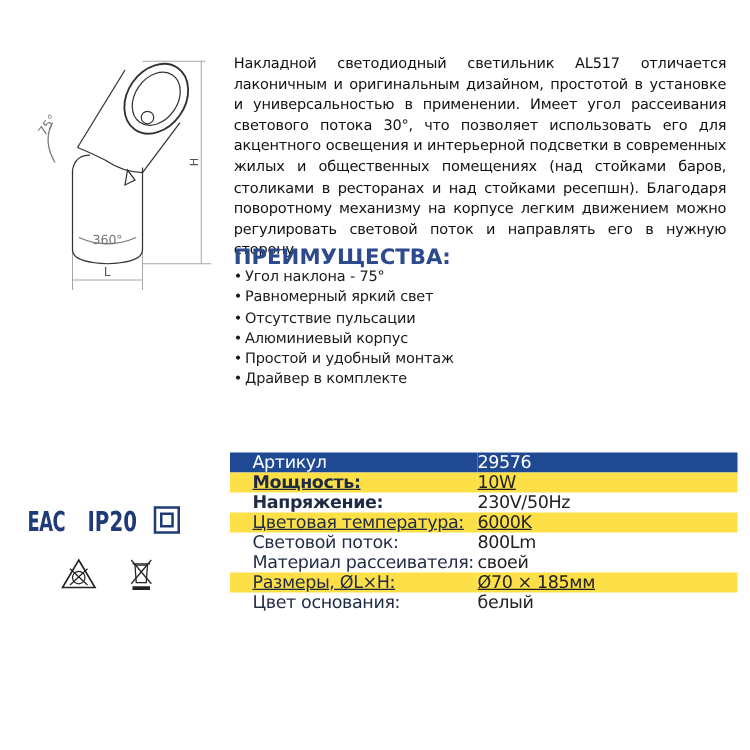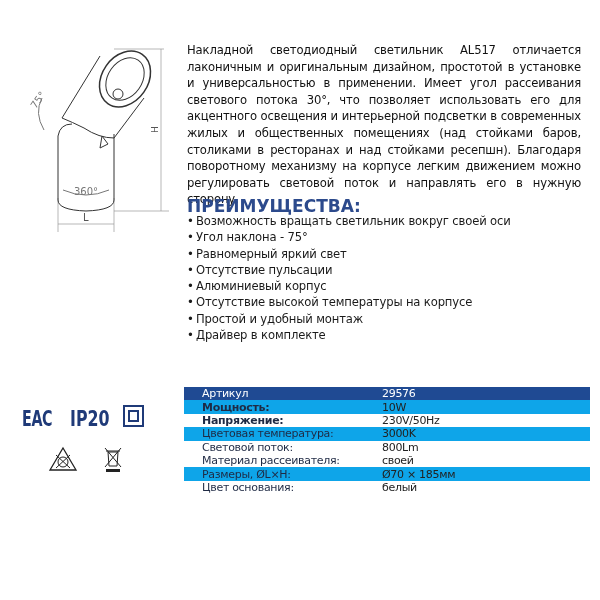--- a/index.html
+++ b/index.html
@@ -3,26 +3,26 @@
 <meta charset="utf-8">
 <style>
   html, body { margin:0; padding:0; background:#ffffff; }
   body { width:600px; height:600px; position:relative; overflow:hidden; font-family:"DejaVu Sans", sans-serif; color:#1a1a1a; }
   .drawing { position:absolute; left:14px; top:38px; width:160px; height:200px; }
   .desc { position:absolute; left:187px; top:42px; width:394px; font-size:11.6px; line-height:16.6px; text-align:justify; color:#111; letter-spacing:-0.15px; }
   .adv-title { position:absolute; left:187px; top:196px; font-size:17px; font-weight:bold; color:#2c4a8c; }
   .adv-list { position:absolute; left:187px; top:213px; margin:0; padding:0; list-style:none; font-size:11.6px; line-height:16.3px; letter-spacing:-0.15px; }
   .adv-list li { padding-left:0; }
   .adv-list li .dot { display:inline-block; width:9px; }
-  .spec { position:absolute; left:184px; top:387px; width:406px; border-collapse:collapse; font-size:11px; letter-spacing:-0.3px; }
+  .spec { position:absolute; left:184px; top:362px; width:406px; border-collapse:collapse; font-size:14px; letter-spacing:-0.3px; }
   .spec td { height:13.4px; padding:0; }
   .spec td.k { padding-left:18px; width:180px; color:#1f2a44; }
   .spec td.v { text-align:left; color:#222; padding-right:60px; }
   .spec tr.head td { background:#1f4a93; color:#fff; }
-  .spec tr.alt td { background:#0ea5e9; }
+  .spec tr.alt td { background:#fde047;text-decoration:underline; }
   .spec tr.bold td.k { font-weight:bold; }
   .certs { position:absolute; left:22px; top:402px; width:130px; height:72px; }
   .eac { position:absolute; left:0; top:4px; font-family:"DejaVu Sans Condensed","DejaVu Sans", sans-serif; font-size:22px; font-weight:bold; color:#1f3a78; letter-spacing:-0.5px; transform:scaleX(0.72); transform-origin:left; }
   .ip { position:absolute; left:48px; top:4px; font-size:22px; font-weight:bold; color:#1f3a78; transform:scaleX(0.72); transform-origin:left; }
   .class2 { position:absolute; left:101px; top:3px; width:21px; height:22px; border:2.5px solid #1f3a78; box-sizing:border-box; }
   .class2 .inner { position:absolute; left:3px; top:3px; right:3px; bottom:3px; border:2px solid #1f3a78; }
   .tri { position:absolute; left:26px; top:44px; }
   .bin { position:absolute; left:80px; top:44px; }
 </style>
 </head>
@@ -56,47 +56,45 @@
   <text x="16" y="68" font-size="10" fill="#777" transform="rotate(-55 22 64)" font-family="DejaVu Sans, sans-serif">75°</text>
   <text x="60" y="157" font-size="10" fill="#777" font-family="DejaVu Sans, sans-serif">360°</text>
   <text x="138" y="95" font-size="9" fill="#555" transform="rotate(-90 141 92)" font-family="DejaVu Sans, sans-serif">H</text>
   <text x="69" y="183" font-size="10" fill="#555" font-family="DejaVu Sans, sans-serif">L</text>
 </svg>
 
 <p class="desc" style="margin:0;">Накладной светодиодный светильник AL517 отличается лаконичным и оригинальным дизайном, простотой в установке и универсальностью в применении. Имеет угол рассеивания светового потока 30°, что позволяет использовать его для акцентного освещения и интерьерной подсветки в современных жилых и общественных помещениях (над стойками баров, столиками в ресторанах и над стойками ресепшн). Благодаря поворотному механизму на корпусе легким движением можно регулировать световой поток и направлять его в нужную сторону.</p>
 
 <div class="adv-title">ПРЕИМУЩЕСТВА:</div>
 <ul class="adv-list">
-  <li><span class="dot">•</span><span>Возможность вращать светильник вокруг своей оси</span></li>
   <li><span class="dot">•</span><span>Угол наклона - 75°</span></li>
   <li><span class="dot">•</span><span>Равномерный яркий свет</span></li>
   <li><span class="dot">•</span><span>Отсутствие пульсации</span></li>
   <li><span class="dot">•</span><span>Алюминиевый корпус</span></li>
-  <li><span class="dot">•</span><span>Отсутствие высокой температуры на корпусе</span></li>
   <li><span class="dot">•</span><span>Простой и удобный монтаж</span></li>
   <li><span class="dot">•</span><span>Драйвер в комплекте</span></li>
 </ul>
 
 <table class="spec">
   <tbody>
       <tr class="head">
     <td class="k">Артикул</td>
     <td class="v">29576</td>
   </tr>
   <tr class="alt bold">
         <td class="k">Мощность:</td>
         <td class="v">10W</td>
       </tr>
   <tr class="bold">
         <td class="k">Напряжение:</td>
         <td class="v">230V/50Hz</td>
       </tr>
   <tr class="alt">
         <td class="k">Цветовая температура:</td>
-        <td class="v">3000K</td>
+        <td class="v">6000K</td>
       </tr>
   <tr>
         <td class="k">Световой поток:</td>
         <td class="v">800Lm</td>
       </tr>
   <tr>
         <td class="k">Материал рассеивателя:</td>
         <td class="v">своей</td>
       </tr>
   <tr class="alt">

